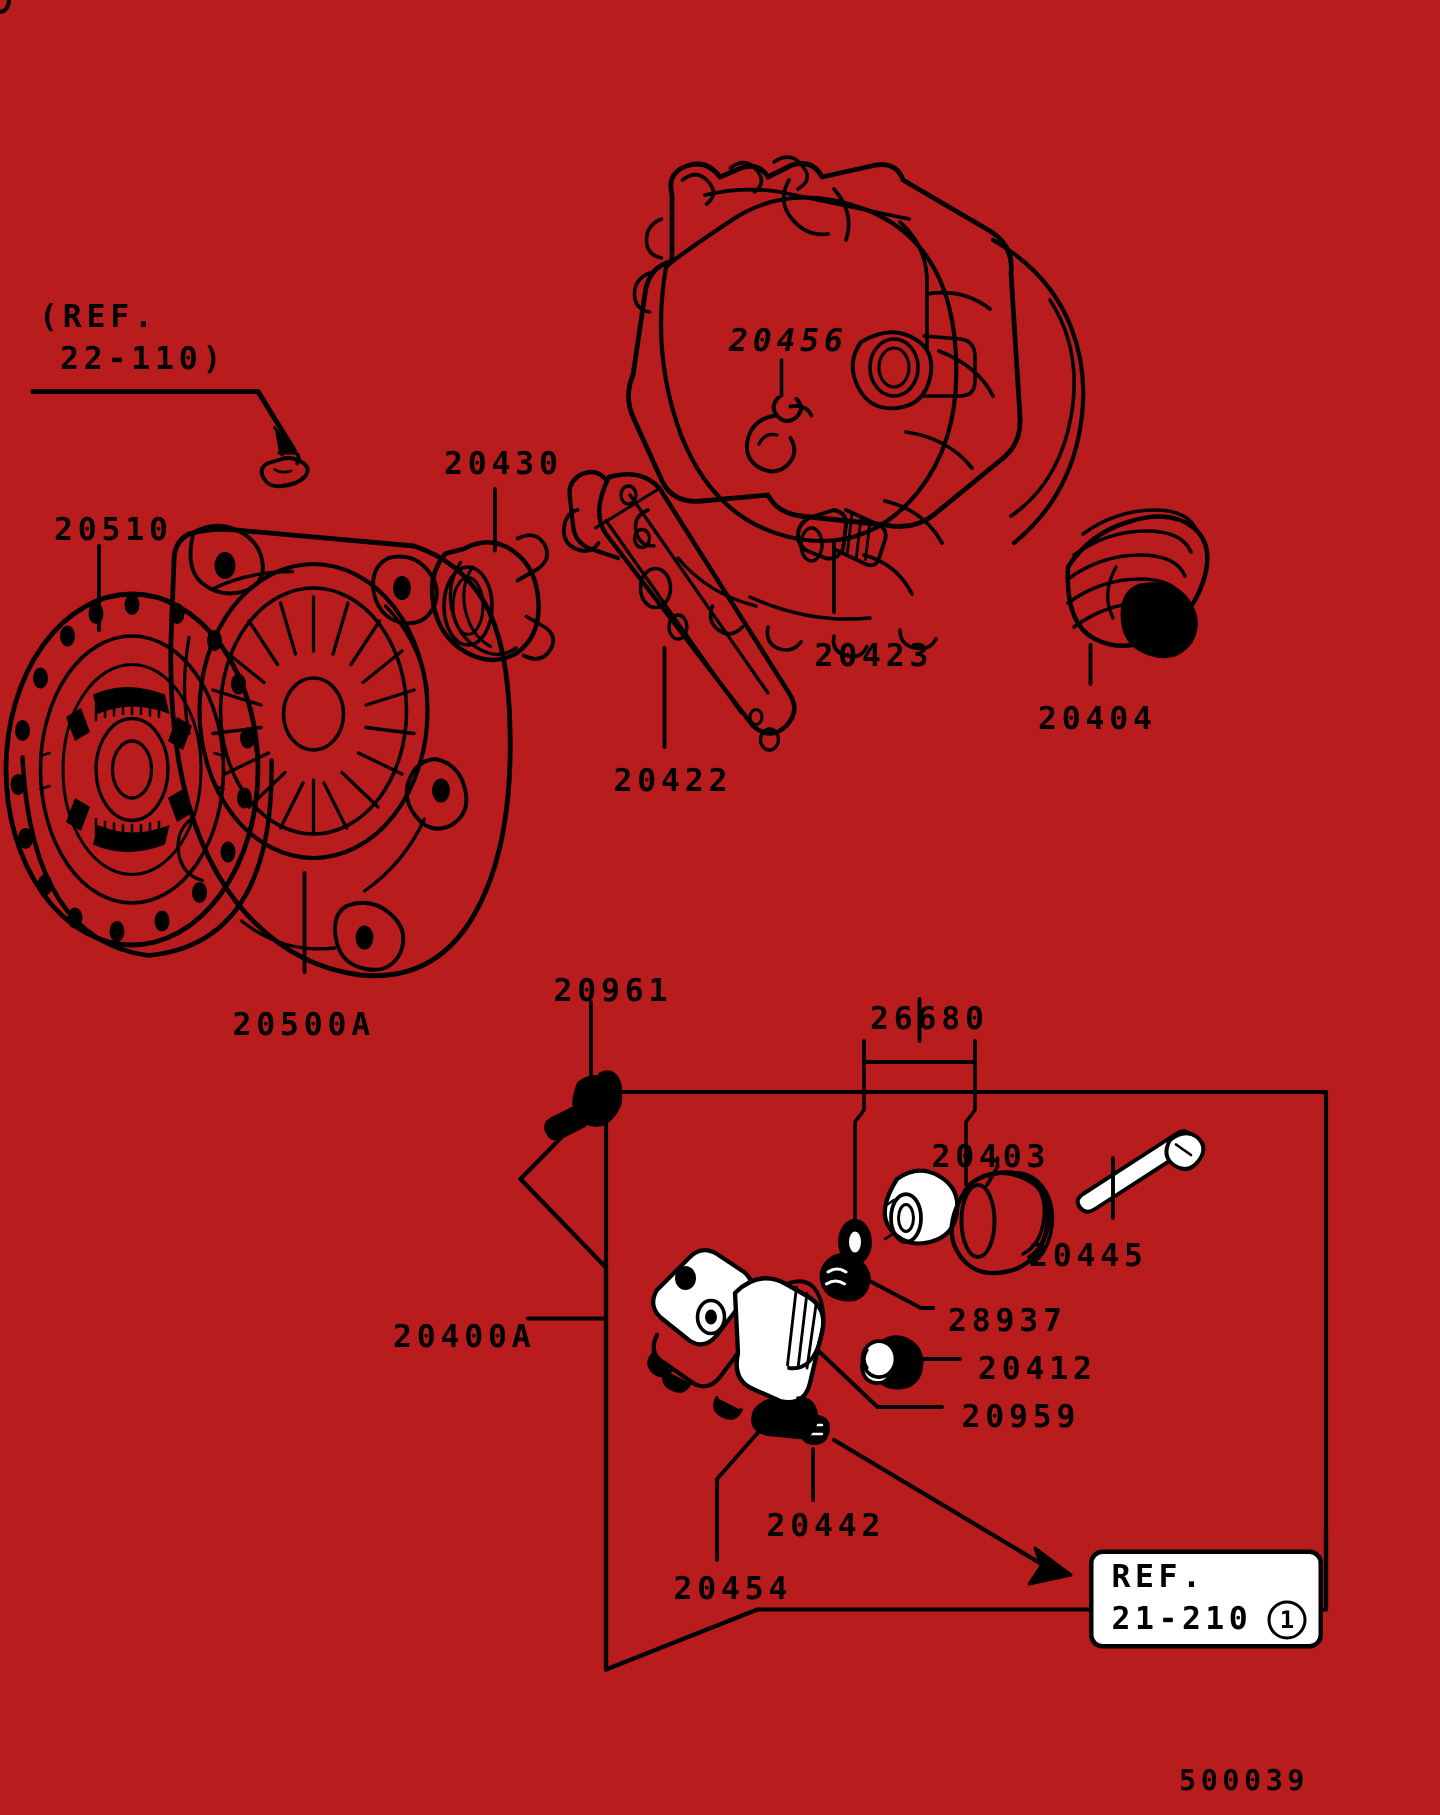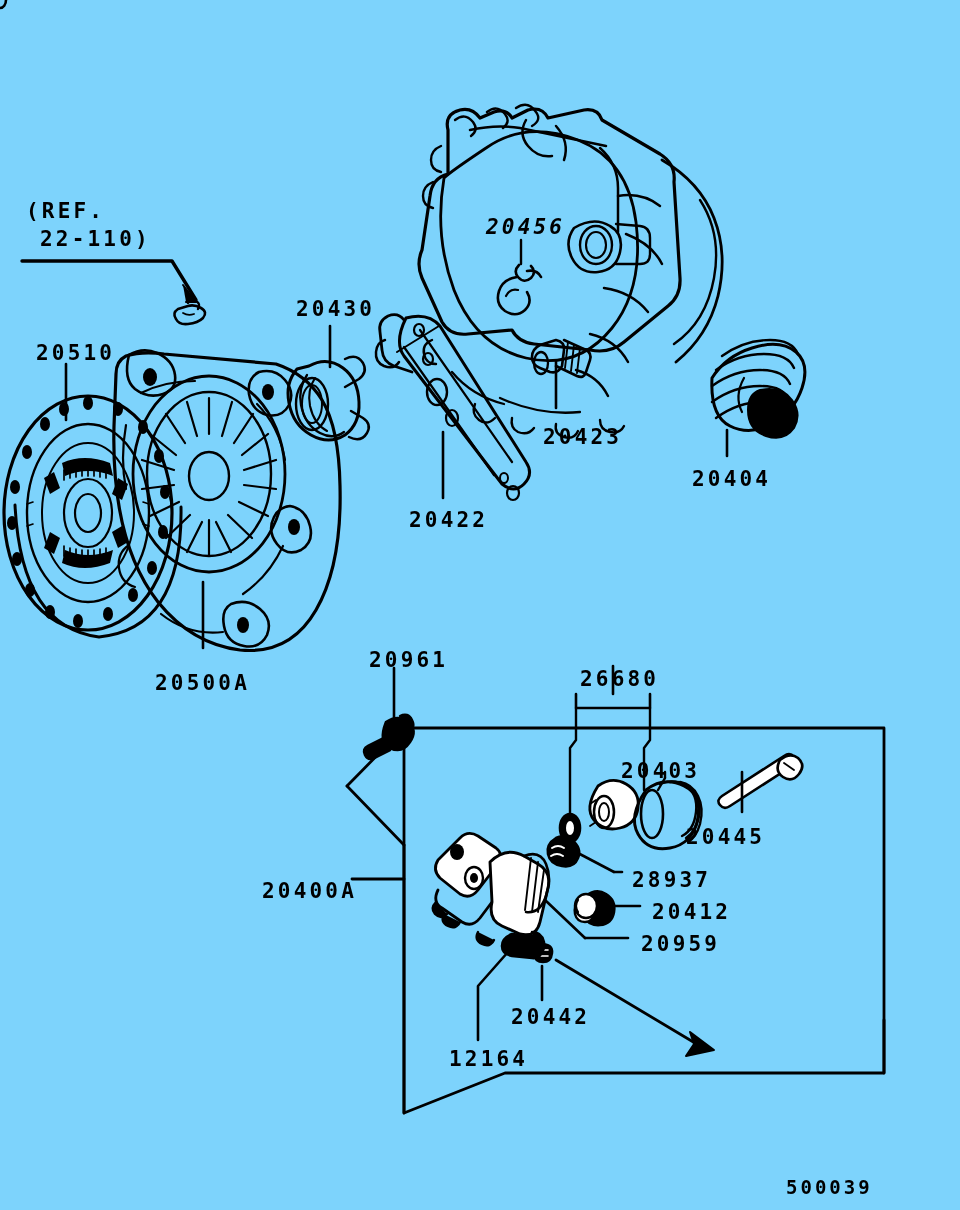--- a/index.html
+++ b/index.html
@@ -8,21 +8,21 @@
     padding: 0;
     background: #ffffff;
   }
   body {
     font-family: "DejaVu Sans Mono", "Liberation Mono", monospace;
   }
   #sheet {
     position: relative;
     width: 960px;
     height: 1210px;
-    background: #7dd3fc;
+    background: #b91c1c;
     overflow: hidden;
   }
   #art {
     position: absolute;
     left: 0;
     top: 0;
     width: 960px;
     height: 1210px;
   }
   .lbl {
@@ -443,18 +443,23 @@
   <div class="lbl" style="left:692px; top:466px;">20404</div>
   <div class="lbl" style="left:369px; top:647px;">20961</div>
   <div class="lbl" style="left:262px; top:878px;">20400A</div>
   <div class="lbl" style="left:580px; top:666px;">26680</div>
   <div class="lbl" style="left:621px; top:758px;">20403</div>
   <div class="lbl" style="left:686px; top:824px;">20445</div>
   <div class="lbl" style="left:632px; top:867px;">28937</div>
   <div class="lbl" style="left:652px; top:899px;">20412</div>
   <div class="lbl" style="left:641px; top:931px;">20959</div>
   <div class="lbl" style="left:511px; top:1004px;">20442</div>
-  <div class="lbl" style="left:449px; top:1046px;">12164</div>
-
+  <div class="lbl" style="left:449px; top:1046px;">20454</div>
+
+  <div class="refbox" style="left:726px; top:1033px; width:156px; height:66px;">
+    <div class="rl" style="left:12px; top:3px;">REF.</div>
+    <div class="rl" style="left:12px; top:31px;">21-210</div>
+    <div class="circnum" style="left:116px; top:31px;">1</div>
+  </div>
 
   <div class="dwgno" style="left:786px; top:1176px;">500039</div>
 
 </div>
 
 </body></html>

